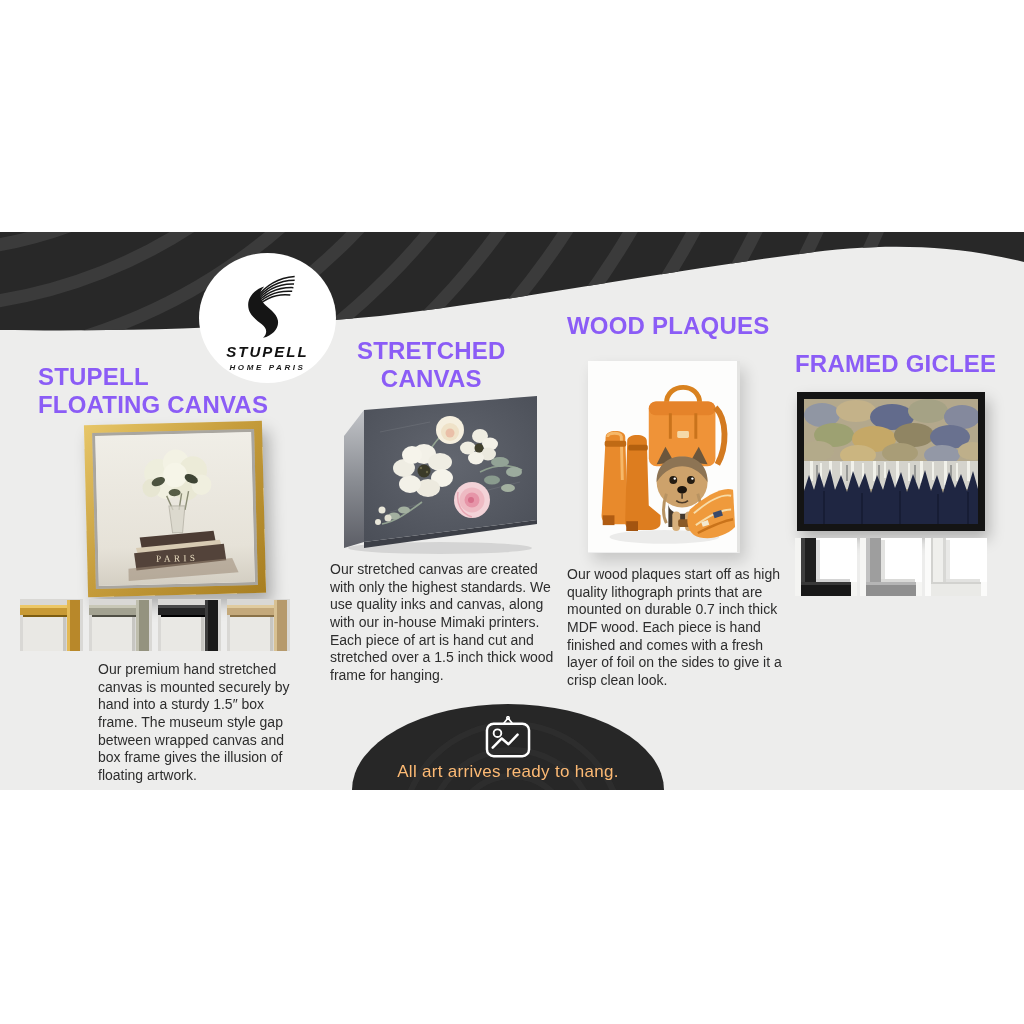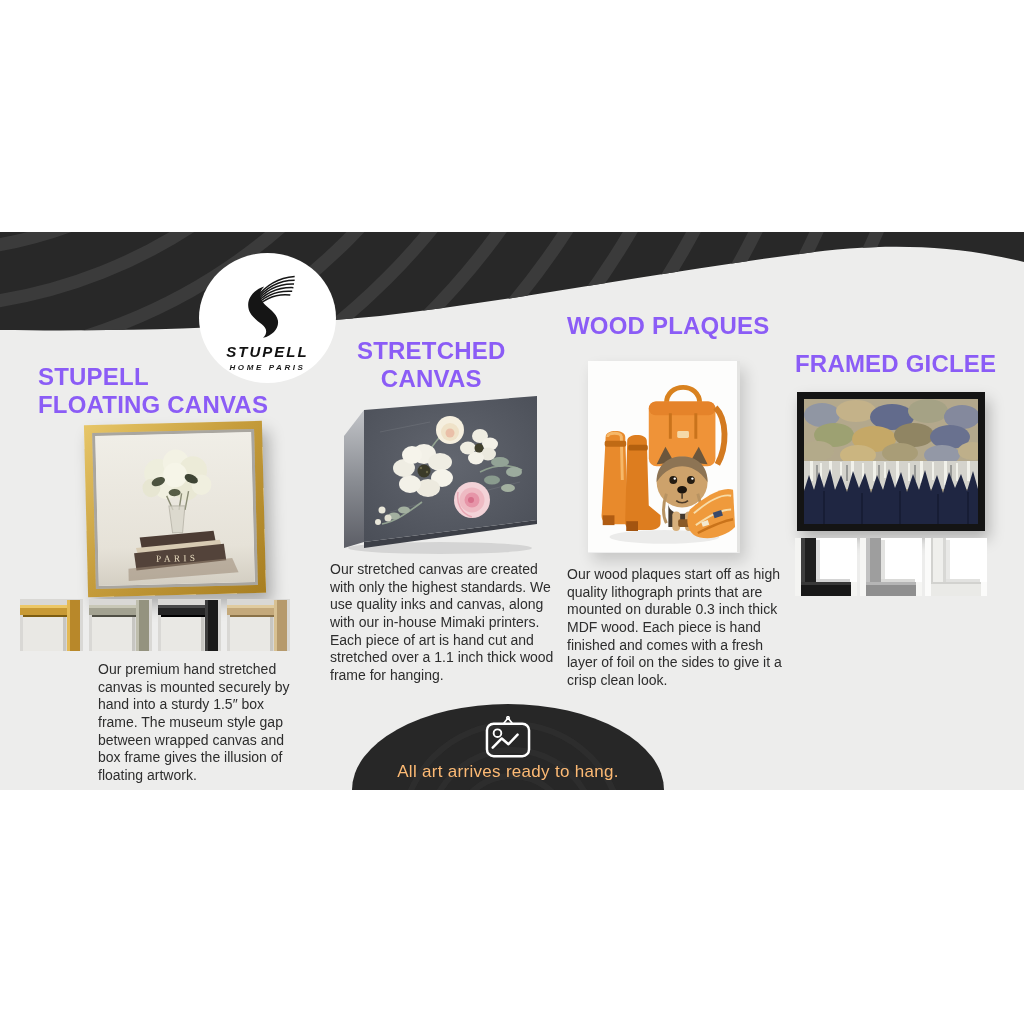--- a/index.html
+++ b/index.html
@@ -442,22 +442,22 @@
         <rect x="6" y="0" width="15" height="58" fill="#efefec"></rect>
           <rect x="6" y="0" width="2" height="58" fill="#d2d2cf"></rect>
         <rect x="18" y="0" width="3" height="58" fill="#d8d8d5"></rect>
         <rect x="6" y="44" width="50" height="14" fill="#eaeae7"></rect>
           <rect x="6" y="44" width="50" height="2" fill="#d2d2cf"></rect>
       </svg>
     </div>
   </div>
 
   <p class="desc d-col1">Our premium hand stretched canvas is mounted securely by hand into a sturdy 1.5″ box frame. The museum style gap between wrapped canvas and box frame gives the illusion of floating artwork.</p>
-  <p class="desc d-col2">Our stretched canvas are created with only the highest standards. We use quality inks and canvas, along with our in-house Mimaki printers. Each piece of art is hand cut and stretched over a 1.1 inch thick wood frame for hanging.</p>
-  <p class="desc d-col3">Our wood plaques start off as high quality lithograph prints that are mounted on durable 0.3 inch thick MDF wood. Each piece is hand finished and comes with a fresh layer of foil on the sides to give it a crisp clean look.</p>
+  <p class="desc d-col2">Our stretched canvas are created with only the highest standards. We use quality inks and canvas, along with our in-house Mimaki printers. Each piece of art is hand cut and stretched over a 1.5 inch thick wood frame for hanging.</p>
+  <p class="desc d-col3">Our wood plaques start off as high quality lithograph prints that are mounted on durable 0.7 inch thick MDF wood. Each piece is hand finished and comes with a fresh layer of foil on the sides to give it a crisp clean look.</p>
 
   <div class="dome">
     <svg class="dome-swirls" viewBox="0 0 312 86">
       <g fill="none" stroke="#343434" stroke-width="6">
         <circle cx="160" cy="130" r="58"></circle>
           <circle cx="160" cy="130" r="84"></circle>
           <circle cx="160" cy="130" r="110"></circle>
       </g>
     </svg>
     <svg class="dome-icon" viewBox="0 0 56 46">

